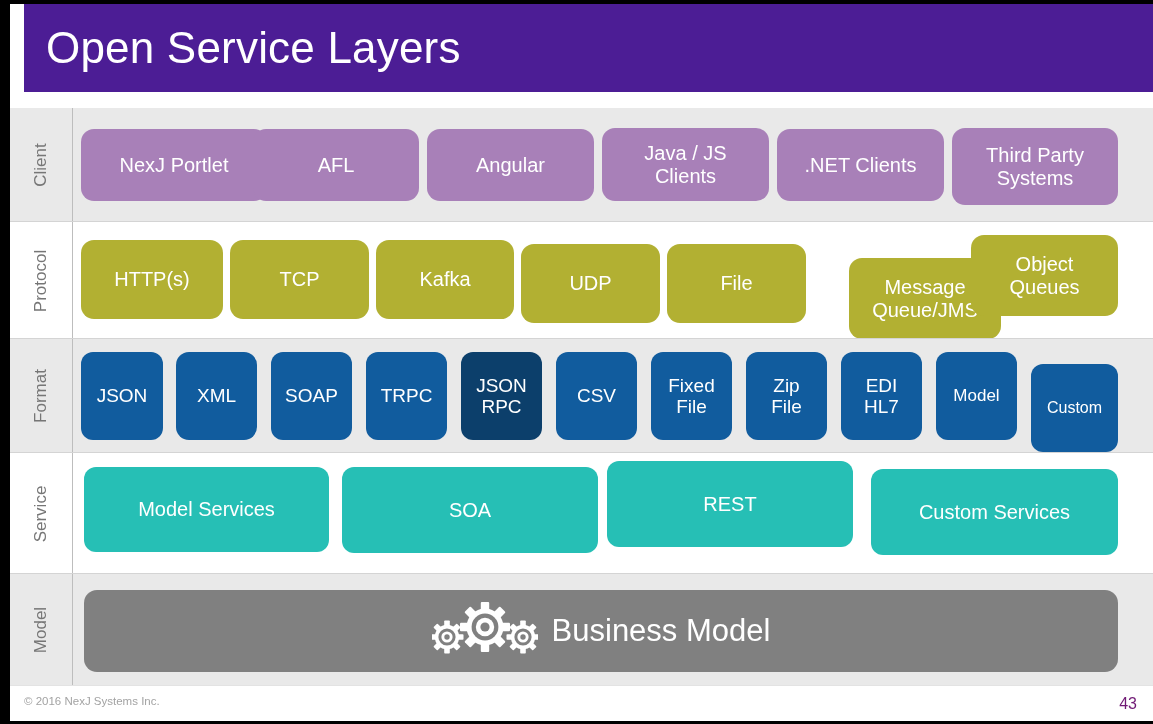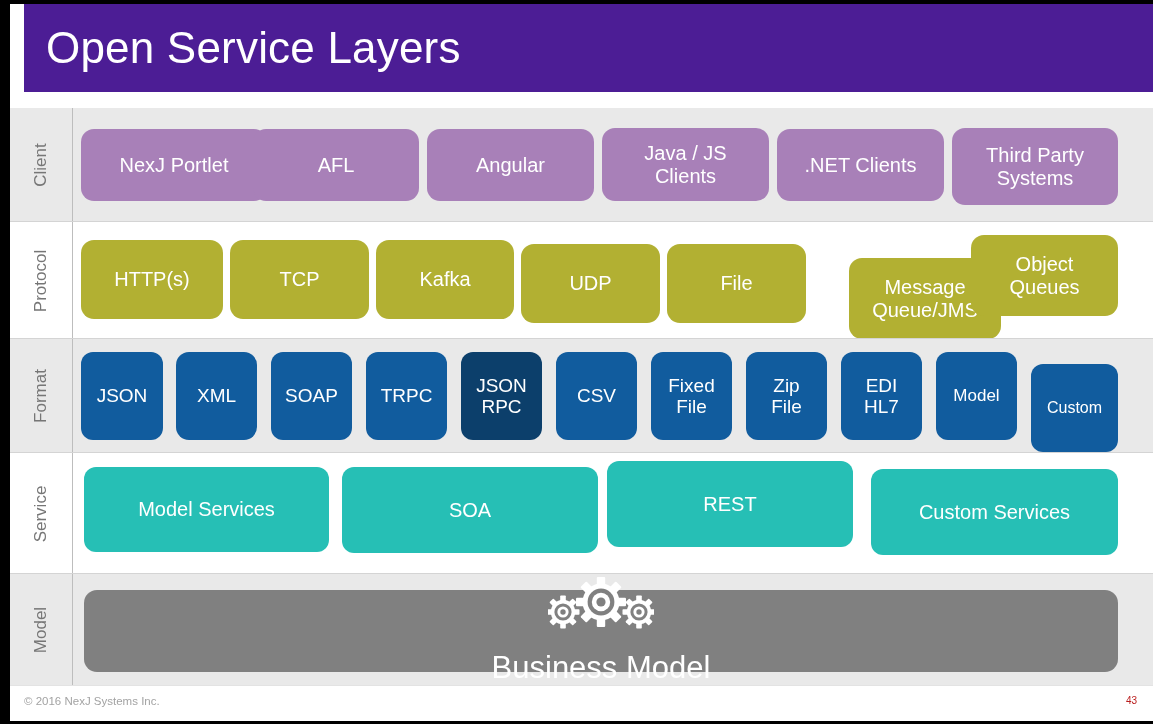--- a/index.html
+++ b/index.html
@@ -120,21 +120,20 @@
   .box.service  { background: #26BFB5; border-radius: 12px; font-size: 20px; }
   .box.model    { background: #808080; border-radius: 13px; }
 
   
   .model-inner {
     display: flex;
     align-items: center;
     justify-content: center;
     gap: 14px;
     width: 100%;
-    flex-direction: column;
   }
   .model-label {
     color: #ffffff;
     font-size: 31px;
     font-weight: 400;
     white-space: nowrap;
   }
   .gears-icon { flex: 0 0 auto; display: block; }
 
   
@@ -153,22 +152,22 @@
     left: 14px;
     top: 9px;
     color: #a3a3a3;
     font-size: 11.5px;
     white-space: nowrap;
   }
   #footer .page-number {
     position: absolute;
     right: 16px;
     top: 9px;
-    color: #b91c1c;
-    font-size: 10px;
+    color: #701a75;
+    font-size: 16px;
   }
 </style>
 </head>
 <body>
 
 <div id="slide">
 
   <div id="frame-left"></div>
   <div id="frame-top"></div>
   <div id="frame-bottom"></div>

